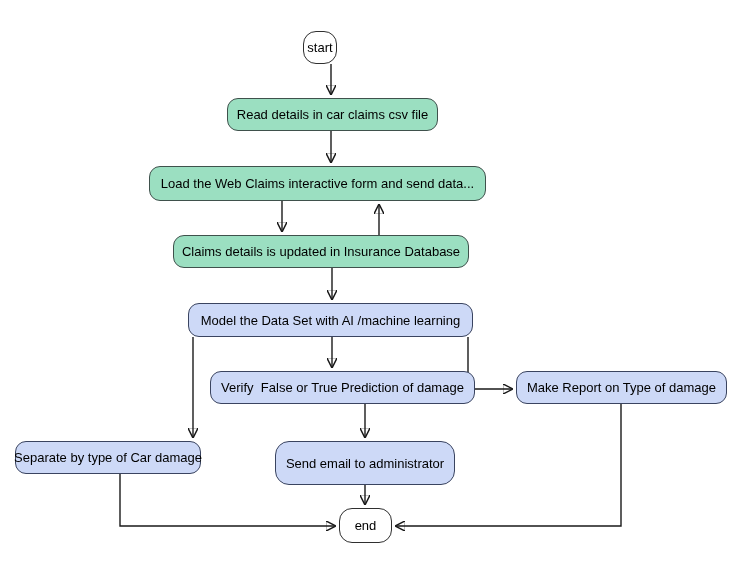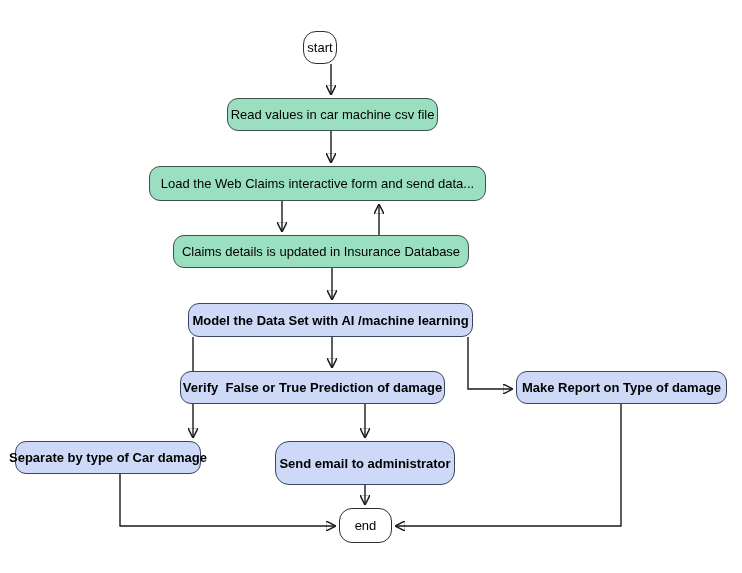--- a/index.html
+++ b/index.html
@@ -46,21 +46,20 @@
     border: 1.6px solid var(--terminal-border, #2f2f2f);
     border-radius: 13px;
   }
   .node.green {
     background: var(--stage-green-fill, #9bdfc1);
     border: 1.6px solid var(--stage-green-border, #3f514c);
   }
   .node.blue {
     background: var(--stage-blue-fill, #cdd9f7);
     border: 1.6px solid var(--stage-blue-border, #3a4460);
-    font-weight: bold;
   }
 </style>
 </head>
 <body>
 
 <div class="canvas">
 
   <svg class="edges" viewBox="0 0 742 573" xmlns="http://www.w3.org/2000/svg">
     <defs>
       <marker id="arrow" viewBox="0 0 10 10" refX="9" refY="5" markerWidth="7.5" markerHeight="7.5" orient="auto">
@@ -76,29 +75,29 @@
     <path d="M193,337 L193,437" marker-end="url(#arrow)"></path>
     <path d="M468,337 L468,389 L512,389" marker-end="url(#arrow)"></path>
     <path d="M365,404 L365,437" marker-end="url(#arrow)"></path>
     <path d="M365,474 L365,504" marker-end="url(#arrow)"></path>
     <path d="M120,474 L120,526 L335,526" marker-end="url(#arrow)"></path>
     <path d="M621,404 L621,526 L396,526" marker-end="url(#arrow)"></path>
   </svg>
 
   <div class="node terminal" style="left:303px; top:31px;  width:34px;  height:33px;">start</div>
 
-  <div class="node green" style="left:227px; top:98px;  width:211px; height:33px;">Read values in car machine csv file</div>
+  <div class="node green" style="left:227px; top:98px;  width:211px; height:33px;">Read details in car claims csv file</div>
 
   <div class="node green" style="left:149px; top:166px; width:337px; height:35px;">Load the Web Claims interactive form and send data...</div>
 
   <div class="node green" style="left:173px; top:235px; width:296px; height:33px;">Claims details is updated in Insurance Database</div>
 
   <div class="node blue" style="left:188px; top:303px; width:285px; height:34px;">Model the Data Set with AI /machine learning</div>
 
-  <div class="node blue" style="left:180px; top:371px; width:265px; height:33px;">Verify  False or True Prediction of damage</div>
+  <div class="node blue" style="left:210px; top:371px; width:265px; height:33px;">Verify  False or True Prediction of damage</div>
 
   <div class="node blue" style="left:516px; top:371px; width:211px; height:33px;">Make Report on Type of damage</div>
 
   <div class="node blue" style="left:15px;  top:441px; width:186px; height:33px;">Separate by type of Car damage</div>
 
   <div class="node blue" style="left:275px; top:441px; width:180px; height:44px;border-radius:14px;">Send email to administrator</div>
 
   <div class="node terminal" style="left:339px; top:508px; width:53px;  height:35px;">end</div>
 
 </div>

